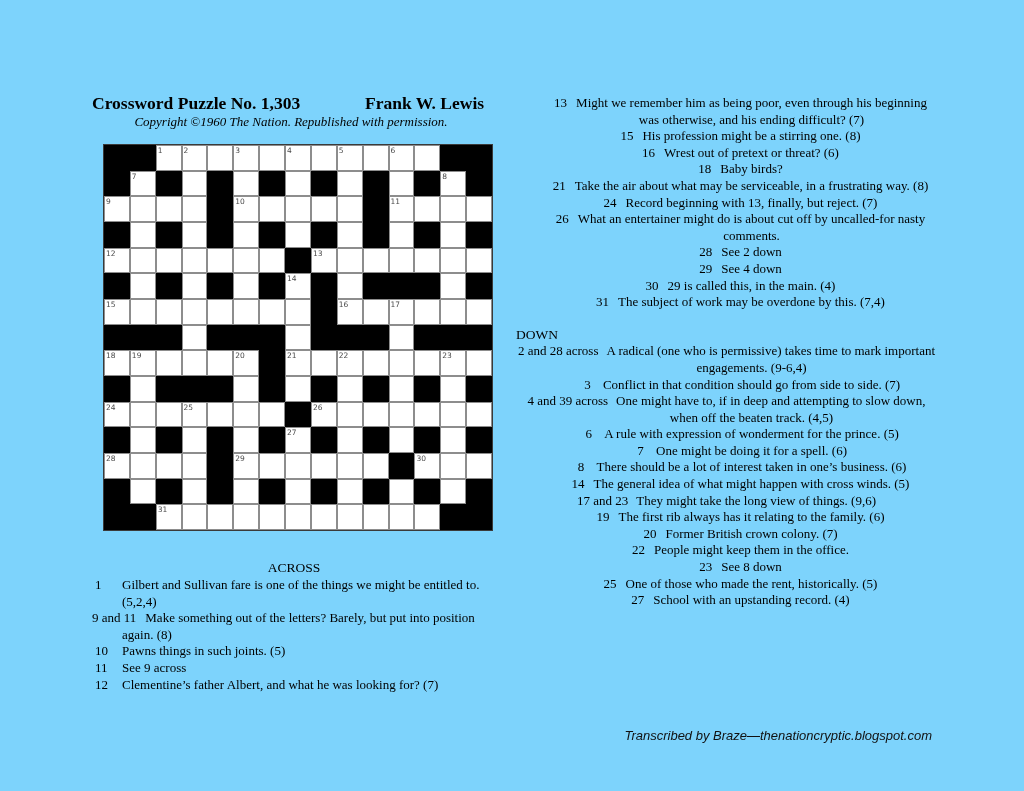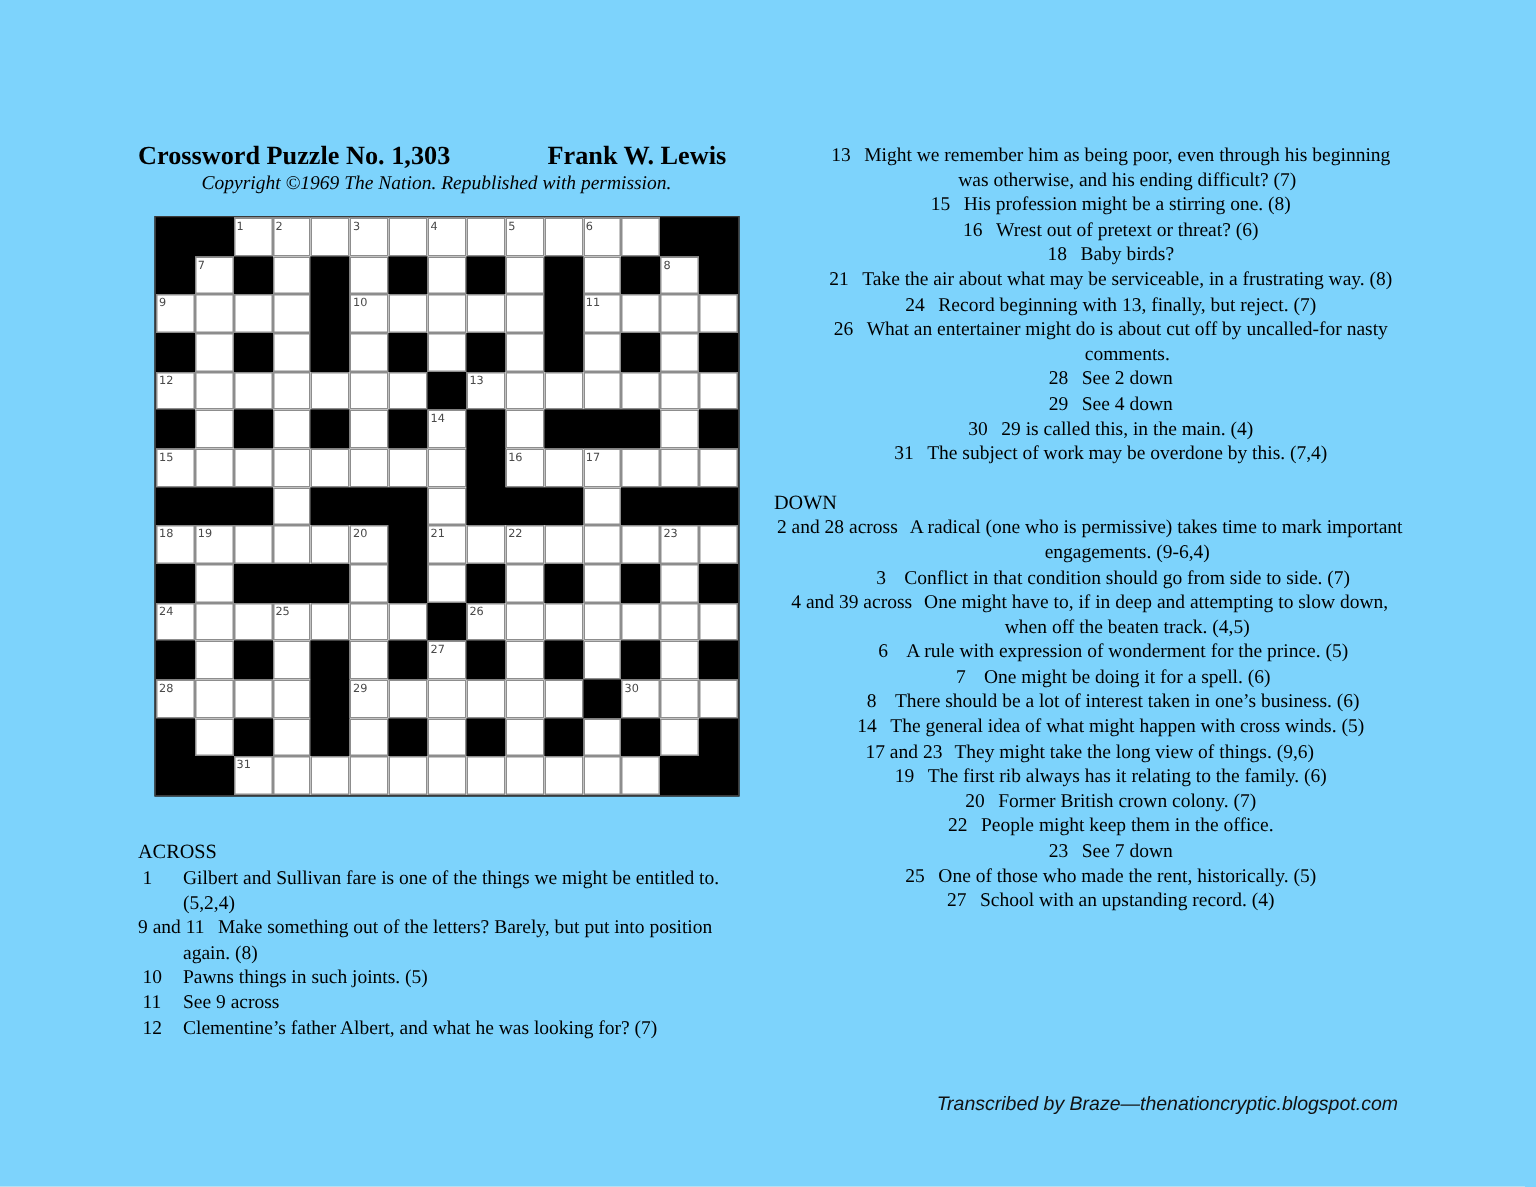--- a/index.html
+++ b/index.html
@@ -20,21 +20,21 @@
     display:grid; grid-template-columns:repeat(15,1fr); grid-template-rows:repeat(15,1fr);
     background:#000; border:1px solid #3a3a3a;
   }
   .cell      { position:relative; }
   .cell.w    { background:#fff; box-shadow: inset 0 0 0 1px #8d8d8d; }
   .cell.b    { background:#000; }
   .cnum      { position:absolute; top:1px; left:2px;
                font-family:"DejaVu Sans", sans-serif; font-size:7.5px; color:#4a4a4a; }
   
   .clues { font-size:13px; line-height:16.6px; }
-  #across-heading { position:absolute; left:92px; top:560px; width:404px; 
+  #across-heading { position:absolute; left:92px; top:560px; width:404px; text-align:center;
                     font-size:13.5px; }
   #across-col1 { position:absolute; left:92px; top:577px; width:404px;font-family:Liberation Serif, serif; }
   #right-col   { position:absolute; left:516px; top:95px; width:421px; }
   #down-heading{ text-align:left; font-size:13.5px; margin-top:16px; }
   .clue { padding-left:30px; }
   .num  { display:inline-block; vertical-align:top; }
   #across-col1 .clue .num { width:30px; margin-left:-30px; padding-left:3px; }
   #across-col1 .clue.wide .num { width:auto; margin-left:-30px; padding-left:0; margin-right:9px; }
   #right-col .clue { padding-left:50px;text-align:center; }
   #right-col .clue .num { width:50px; margin-left:-50px; padding-left:19px; }
@@ -43,21 +43,21 @@
   #footer { position:absolute; top:728px; right:92px; font-family:"Liberation Sans", sans-serif;
             font-size:13px; font-style:italic; color:#111; }
 </style>
 </head>
 <body>
 
 <div id="page">
 
   <div id="title">Crossword Puzzle No. 1,303</div>
   <div id="author">Frank W. Lewis</div>
-  <div id="copyright">Copyright ©1969 The Nation.  Republished with permission.</div>
+  <div id="copyright">Copyright ©1960 The Nation.  Republished with permission.</div>
 
   <div id="grid">
       <div class="cell b"></div>
       <div class="cell b"></div>
       <div class="cell w">
         <span class="cnum">1</span>
       </div>
       <div class="cell w">
         <span class="cnum">2</span>
       </div>
@@ -371,21 +371,21 @@
         <div class="clue"><span class="num">3</span><span class="txt">Conflict in that condition should go from side to side. (7)</span></div>
         <div class="clue wide"><span class="num">4 and 39 across</span><span class="txt">One might have to, if in deep and attempting to slow down, when off the beaten track. (4,5)</span></div>
         <div class="clue"><span class="num">6</span><span class="txt">A rule with expression of wonderment for the prince. (5)</span></div>
         <div class="clue"><span class="num">7</span><span class="txt">One might be doing it for a spell. (6)</span></div>
         <div class="clue"><span class="num">8</span><span class="txt">There should be a lot of interest taken in one’s business. (6)</span></div>
         <div class="clue"><span class="num">14</span><span class="txt">The general idea of what might happen with cross winds. (5)</span></div>
         <div class="clue wide"><span class="num">17 and 23</span><span class="txt">They might take the long view of things. (9,6)</span></div>
         <div class="clue"><span class="num">19</span><span class="txt">The first rib always has it relating to the family. (6)</span></div>
         <div class="clue"><span class="num">20</span><span class="txt">Former British crown colony. (7)</span></div>
         <div class="clue"><span class="num">22</span><span class="txt">People might keep them in the office.</span></div>
-        <div class="clue"><span class="num">23</span><span class="txt">See 7 down</span></div>
+        <div class="clue"><span class="num">23</span><span class="txt">See 8 down</span></div>
         <div class="clue"><span class="num">25</span><span class="txt">One of those who made the rent, historically. (5)</span></div>
         <div class="clue"><span class="num">27</span><span class="txt">School with an upstanding record. (4)</span></div>
       </div>
   </div>
 
   <div id="footer">Transcribed by Braze—thenationcryptic.blogspot.com</div>
 
 </div>
 
 </body></html>

